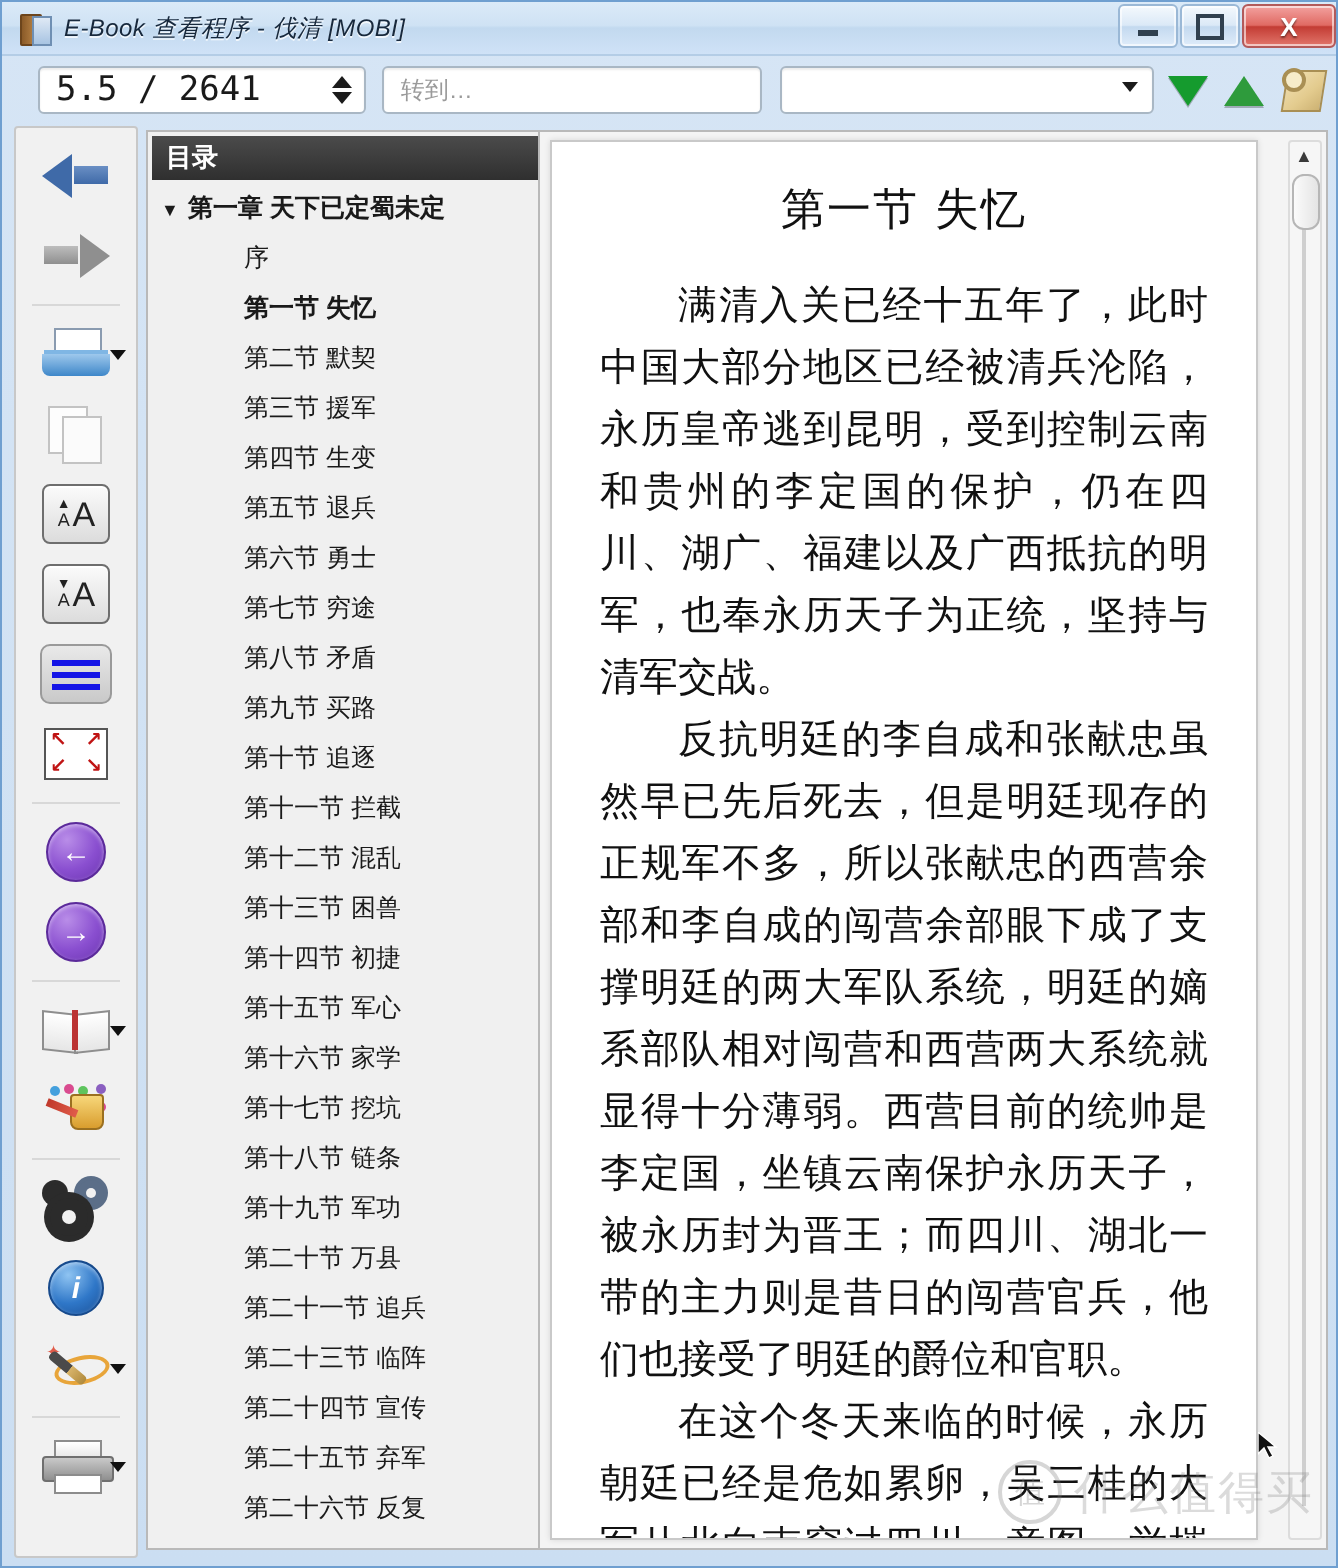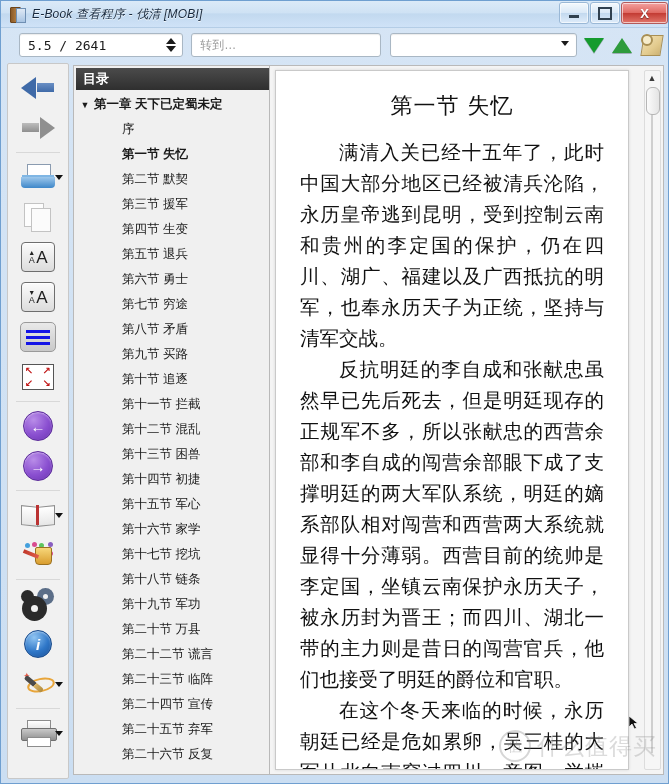--- a/index.html
+++ b/index.html
@@ -72,21 +72,21 @@
   }
   .spin-wrap {
     position: relative; width: 172px; height: 22px; margin-left: 12px;
     background: #ffffff; border: 1px solid #a9b7c4; border-radius: 3px;
     display: flex; align-items: center;
     box-shadow: inset 0 1px 1px rgba(0,0,0,.08);
   }
   .spin-wrap input {
     border: 0; outline: 0; width: 140px; margin-left: 6px;
     font-family: "DejaVu Sans Mono", "Liberation Mono", monospace;
-    font-size: 13px; color: #1a1a1a; background: transparent;
+    font-size: 17px; color: #1a1a1a; background: transparent;
   }
   .spin-arrows {
     position: absolute; right: 6px; top: 2px; width: 11px; height: 18px;
     display: flex; flex-direction: column; align-items: center; justify-content: center;
   }
   .spin-arrows .up, .spin-arrows .dn {
     width: 0; height: 0; border-left: 5px solid transparent; border-right: 5px solid transparent;
   }
   .spin-arrows .up { border-bottom: 6px solid #1b1b1b; margin-bottom: 2px; }
   .spin-arrows .dn { border-top: 6px solid #1b1b1b; }
@@ -611,21 +611,21 @@
         <div class="toc-row lvl2">
           <span class="lbl">第十八节 链条</span>
         </div>
         <div class="toc-row lvl2">
           <span class="lbl">第十九节 军功</span>
         </div>
         <div class="toc-row lvl2">
           <span class="lbl">第二十节 万县</span>
         </div>
         <div class="toc-row lvl2">
-          <span class="lbl">第二十二节 谎言</span>
+          <span class="lbl">第二十一节 追兵</span>
         </div>
         <div class="toc-row lvl2">
           <span class="lbl">第二十三节 临阵</span>
         </div>
         <div class="toc-row lvl2">
           <span class="lbl">第二十四节 宣传</span>
         </div>
         <div class="toc-row lvl2">
           <span class="lbl">第二十五节 弃军</span>
         </div>

